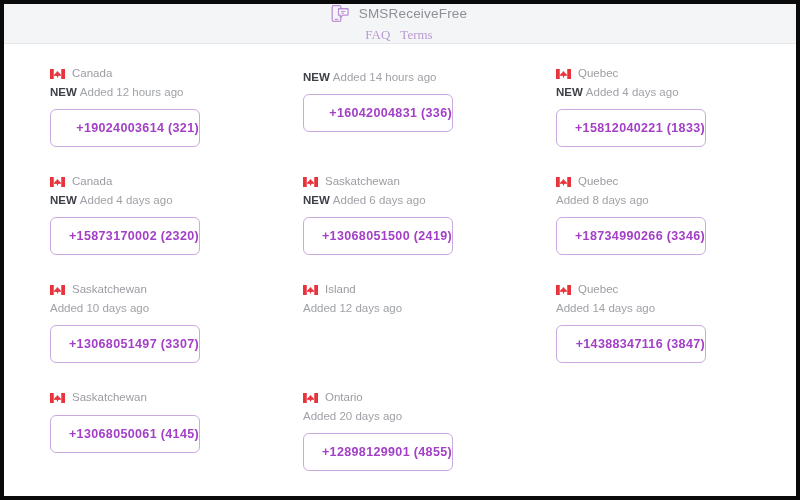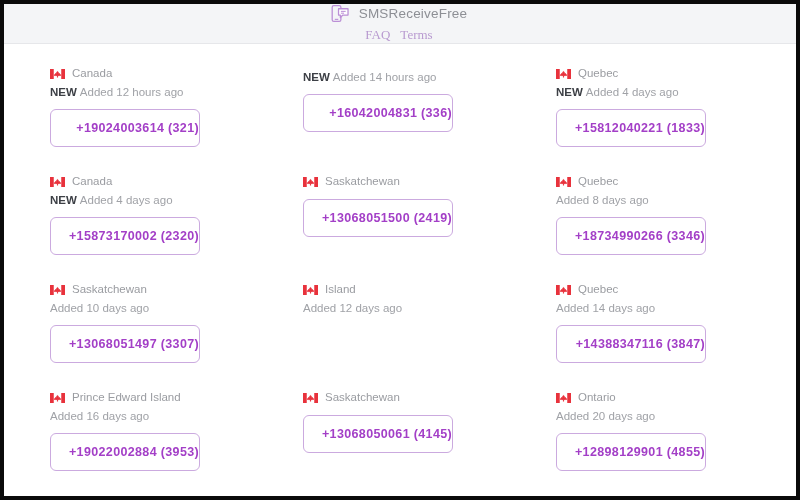--- a/index.html
+++ b/index.html
@@ -210,20 +210,21 @@
             <span>
               <svg class="flag" viewBox="0 0 30 20" aria-hidden="true">
                 <rect x="0" y="0" width="30" height="20" fill="#ffffff"></rect>
                 <rect x="0" y="0" width="7.5" height="20" fill="#e8323c"></rect>
                 <rect x="22.5" y="0" width="7.5" height="20" fill="#e8323c"></rect>
                 <path d="M15 3.3 L16.2 6.1 L17.7 5.3 L17.1 8.4 L19.9 8.1 L19.3 9.4 L22.2 11.5 L21.4 12 L21.9 14 L18.3 13.3 L18.1 15 L16.5 13.3 L15.8 13.3 L16.2 16.8 L13.8 16.8 L14.2 13.3 L13.5 13.3 L11.9 15 L11.7 13.3 L8.1 14 L8.6 12 L7.8 11.5 L10.7 9.4 L10.1 8.1 L12.9 8.4 L12.3 5.3 L13.8 6.1 Z" fill="#e8323c"></path>
               </svg>
             </span>
             <span class="loc-name">Saskatchewan</span>
           </div>
+          <div class="card-meta"><span class="badge-new">NEW</span><span>Added 6 days ago</span></div>
           <div class="num-box">
             <span class="num-text">+13068051500 (2419)</span>
           </div>
         </div>
         <div class="card">
           <div class="card-loc">
             <span>
               <svg class="flag" viewBox="0 0 30 20" aria-hidden="true">
                 <rect x="0" y="0" width="30" height="20" fill="#ffffff"></rect>
                 <rect x="0" y="0" width="7.5" height="20" fill="#e8323c"></rect>
@@ -277,37 +278,20 @@
                 <rect x="0" y="0" width="7.5" height="20" fill="#e8323c"></rect>
                 <rect x="22.5" y="0" width="7.5" height="20" fill="#e8323c"></rect>
                 <path d="M15 3.3 L16.2 6.1 L17.7 5.3 L17.1 8.4 L19.9 8.1 L19.3 9.4 L22.2 11.5 L21.4 12 L21.9 14 L18.3 13.3 L18.1 15 L16.5 13.3 L15.8 13.3 L16.2 16.8 L13.8 16.8 L14.2 13.3 L13.5 13.3 L11.9 15 L11.7 13.3 L8.1 14 L8.6 12 L7.8 11.5 L10.7 9.4 L10.1 8.1 L12.9 8.4 L12.3 5.3 L13.8 6.1 Z" fill="#e8323c"></path>
               </svg>
             </span>
             <span class="loc-name">Quebec</span>
           </div>
           <div class="card-meta"><span>Added 14 days ago</span></div>
           <div class="num-box">
             <span class="num-text">+14388347116 (3847)</span>
-          </div>
-        </div>
-        <div class="card">
-          <div class="card-loc">
-            <span>
-              <svg class="flag" viewBox="0 0 30 20" aria-hidden="true">
-                <rect x="0" y="0" width="30" height="20" fill="#ffffff"></rect>
-                <rect x="0" y="0" width="7.5" height="20" fill="#e8323c"></rect>
-                <rect x="22.5" y="0" width="7.5" height="20" fill="#e8323c"></rect>
-                <path d="M15 3.3 L16.2 6.1 L17.7 5.3 L17.1 8.4 L19.9 8.1 L19.3 9.4 L22.2 11.5 L21.4 12 L21.9 14 L18.3 13.3 L18.1 15 L16.5 13.3 L15.8 13.3 L16.2 16.8 L13.8 16.8 L14.2 13.3 L13.5 13.3 L11.9 15 L11.7 13.3 L8.1 14 L8.6 12 L7.8 11.5 L10.7 9.4 L10.1 8.1 L12.9 8.4 L12.3 5.3 L13.8 6.1 Z" fill="#e8323c"></path>
-              </svg>
-            </span>
-            <span class="loc-name">Prince Edward Island</span>
-          </div>
-          <div class="card-meta"><span>Added 16 days ago</span></div>
-          <div class="num-box">
-            <span class="num-text">+19022002884 (3953)</span>
           </div>
         </div>
         <div class="card">
           <div class="card-loc">
             <span>
               <svg class="flag" viewBox="0 0 30 20" aria-hidden="true">
                 <rect x="0" y="0" width="30" height="20" fill="#ffffff"></rect>
                 <rect x="0" y="0" width="7.5" height="20" fill="#e8323c"></rect>
                 <rect x="22.5" y="0" width="7.5" height="20" fill="#e8323c"></rect>
                 <path d="M15 3.3 L16.2 6.1 L17.7 5.3 L17.1 8.4 L19.9 8.1 L19.3 9.4 L22.2 11.5 L21.4 12 L21.9 14 L18.3 13.3 L18.1 15 L16.5 13.3 L15.8 13.3 L16.2 16.8 L13.8 16.8 L14.2 13.3 L13.5 13.3 L11.9 15 L11.7 13.3 L8.1 14 L8.6 12 L7.8 11.5 L10.7 9.4 L10.1 8.1 L12.9 8.4 L12.3 5.3 L13.8 6.1 Z" fill="#e8323c"></path>

